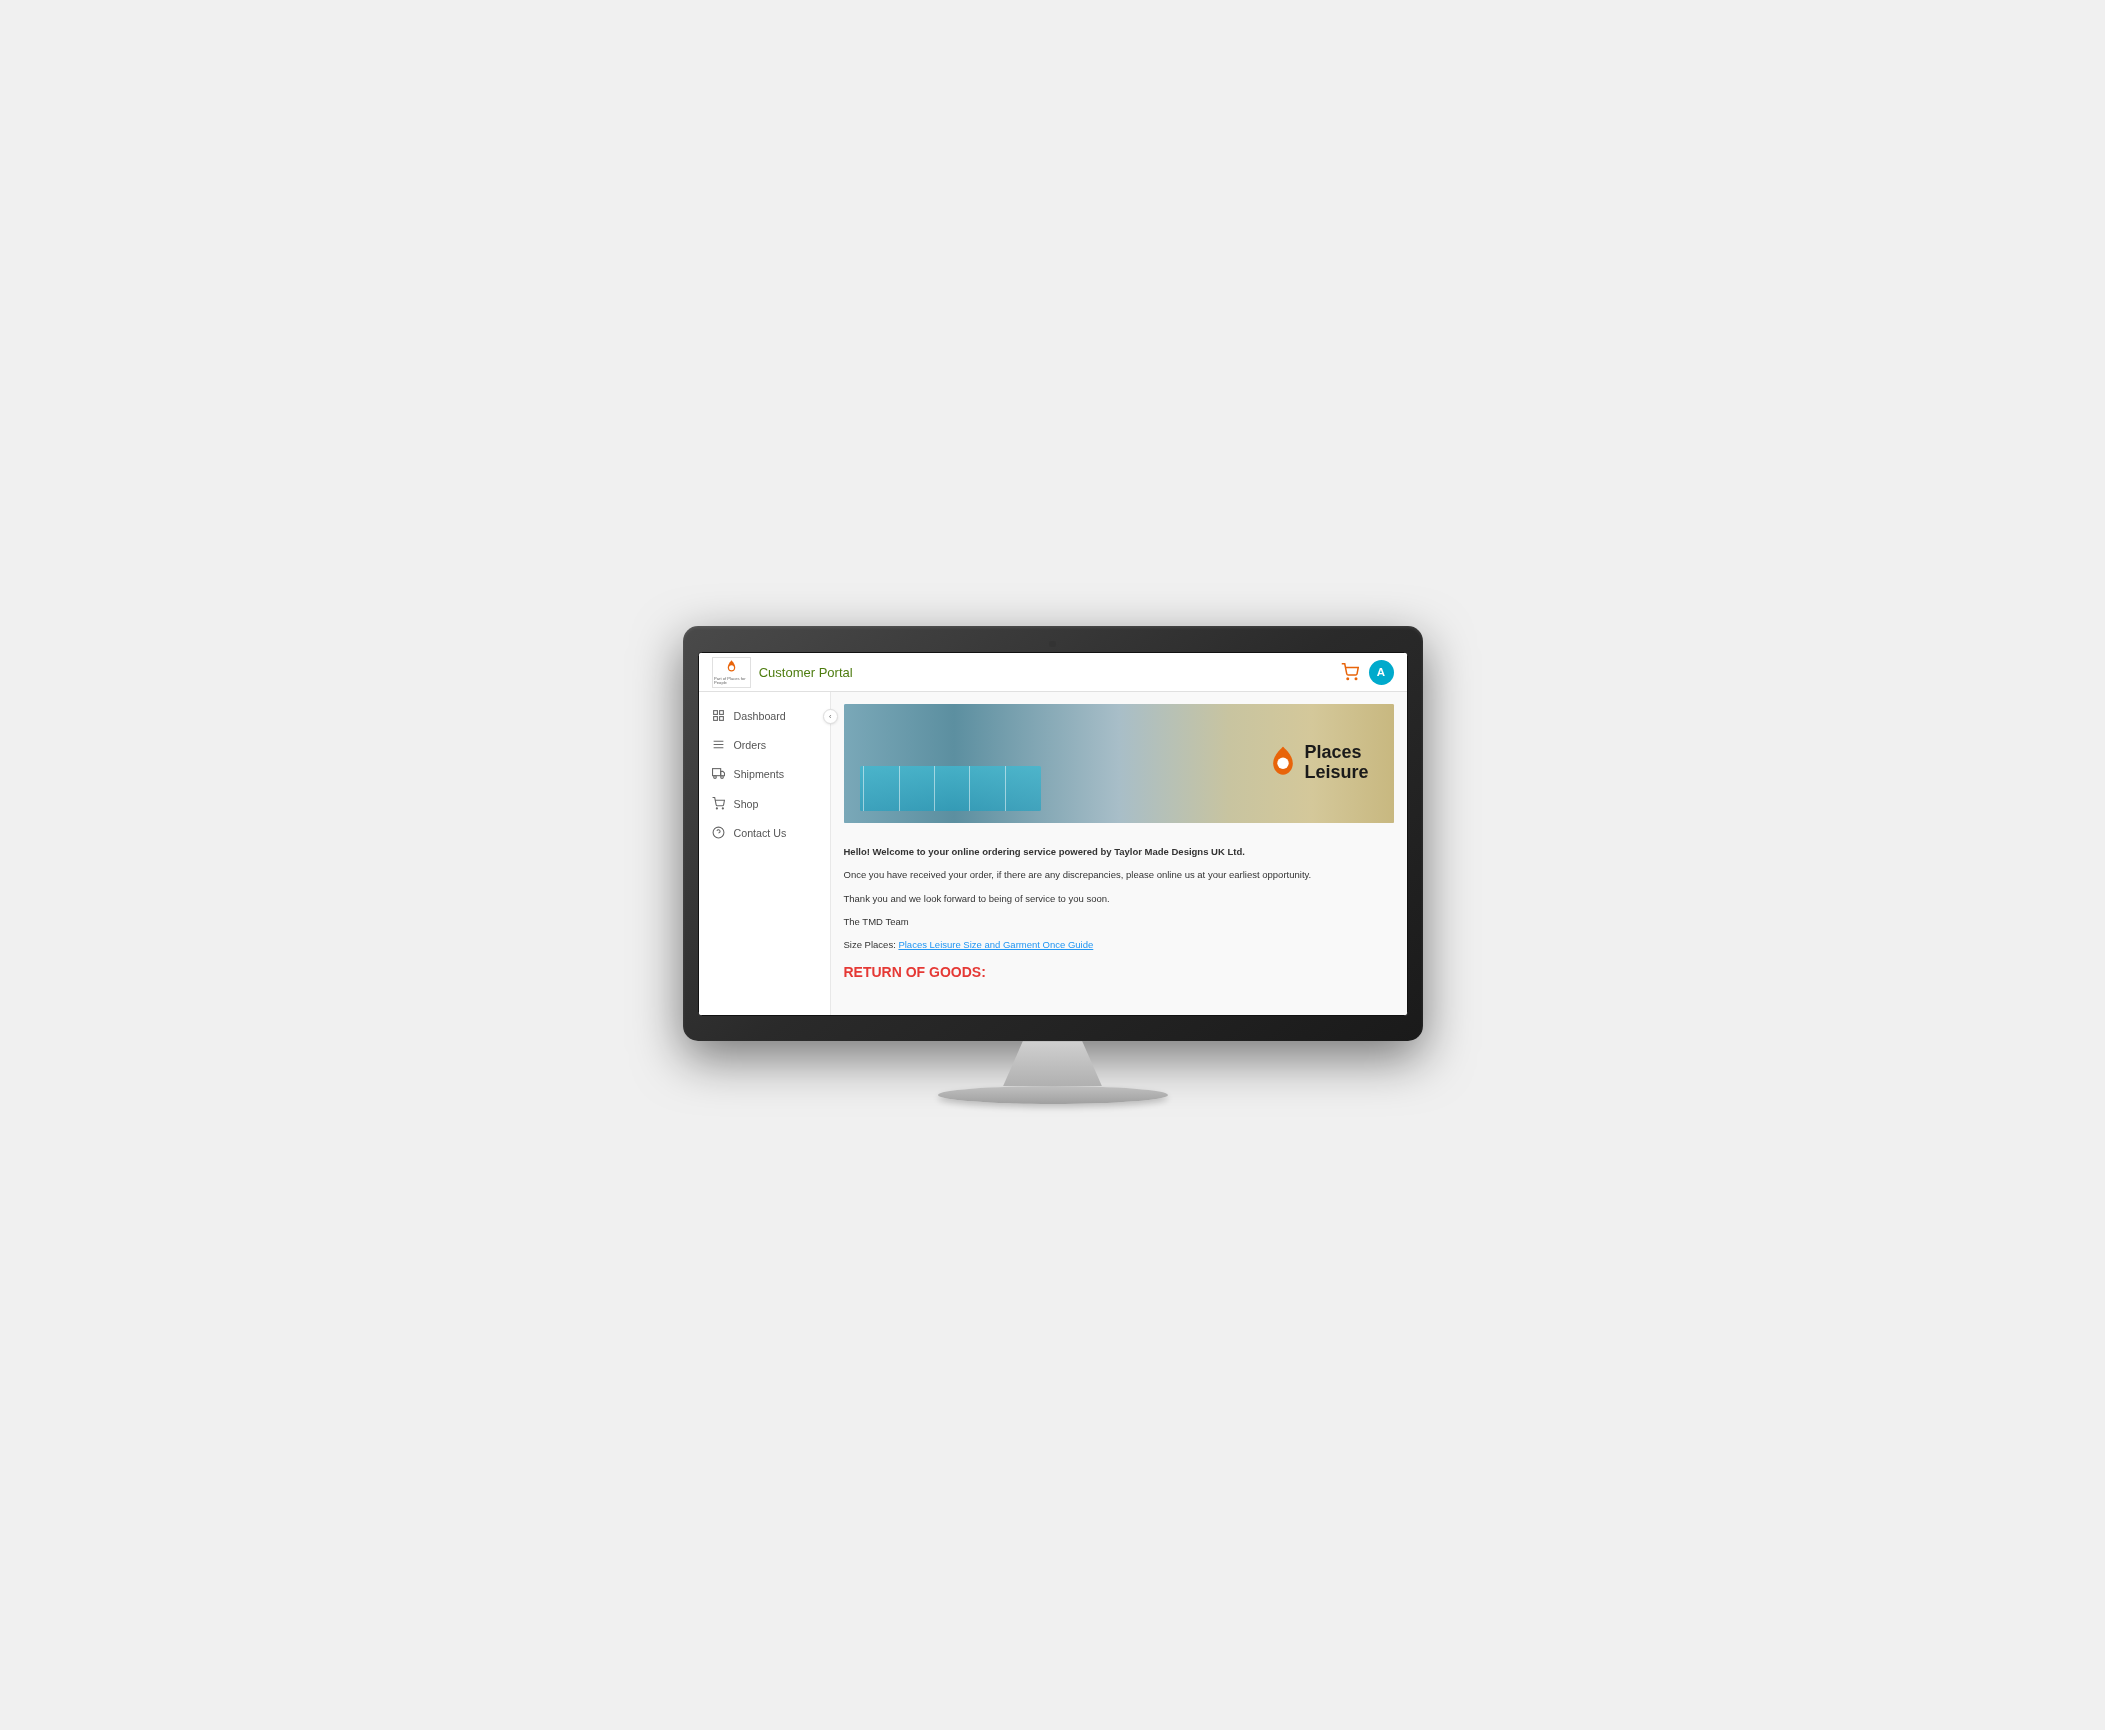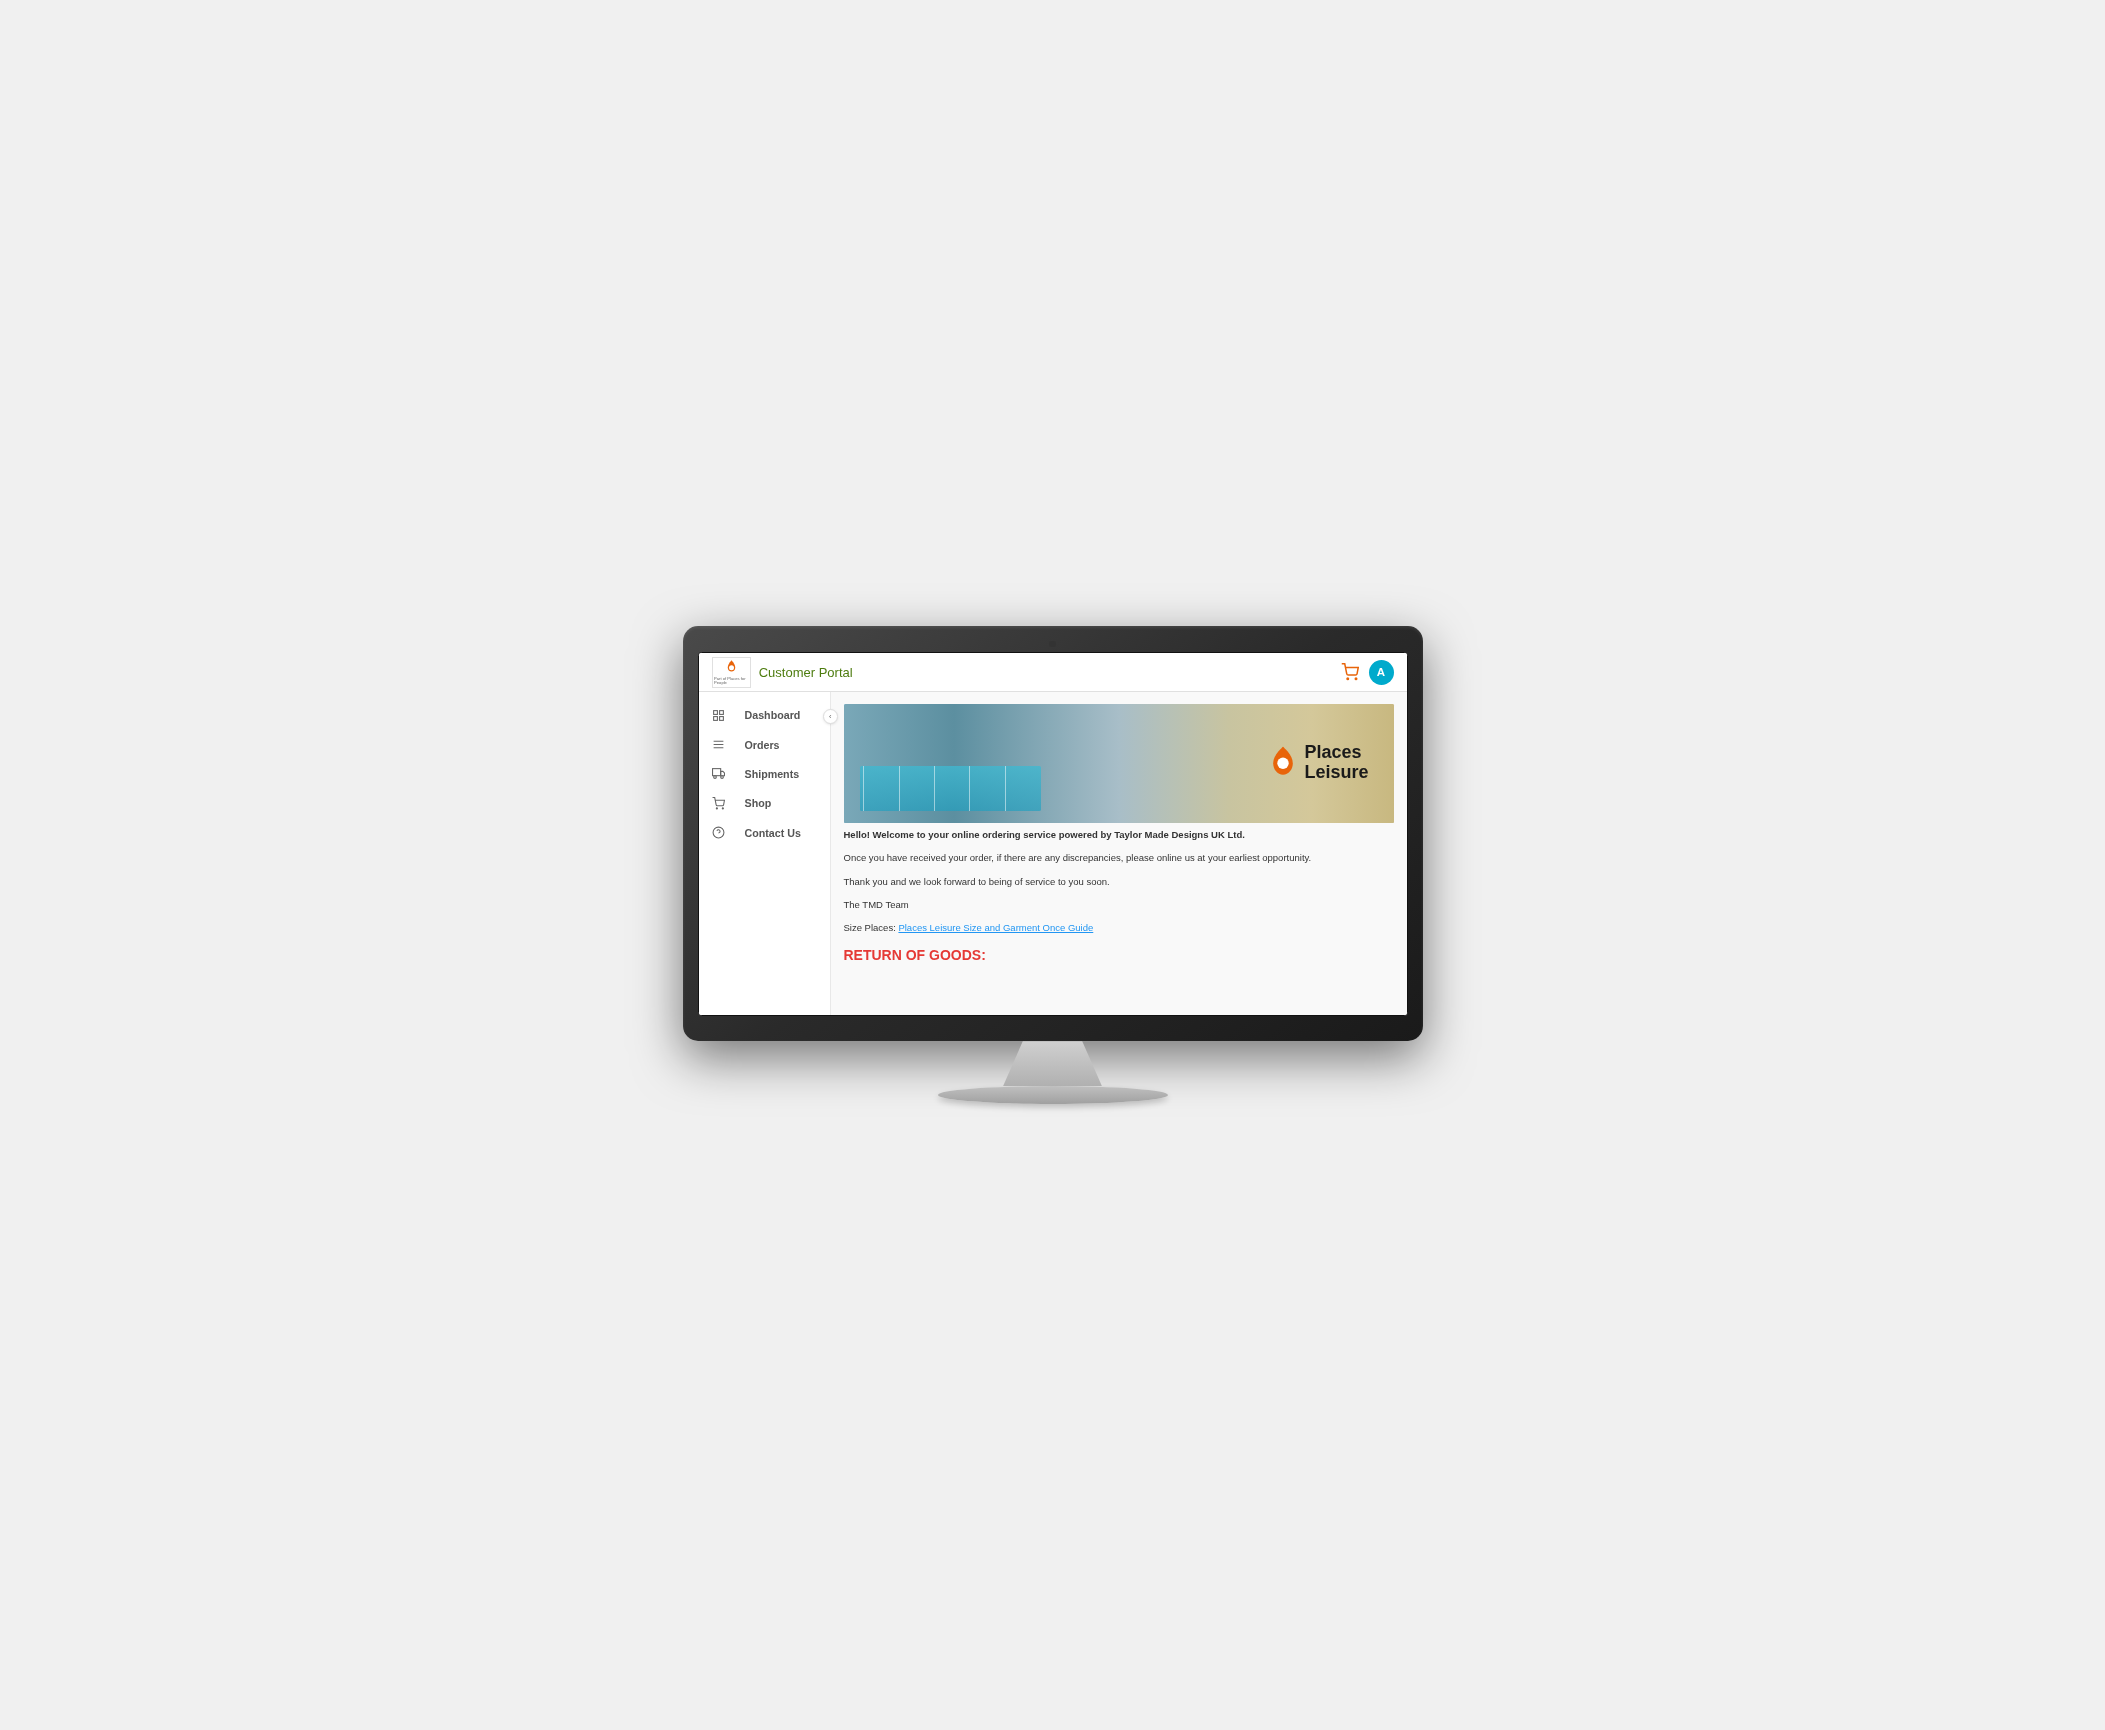--- a/index.html
+++ b/index.html
@@ -168,27 +168,26 @@
       justify-content: center;
       cursor: pointer;
       font-size: 7.4px;
       color: #666;
       z-index: 10;
       box-shadow: 0 0.8px 2.5px rgba(0,0,0,0.1);
     }
 
     .nav-item {
       display: flex;
-      align-items: center;
-      gap: 20px;
+      align-items: flex-end;
+      gap: 9px;
       padding: 8.2px 13px;
       cursor: pointer;
       color: #555;
       font-size: 10.7px;
-      font-weight: bold;
     }
 
     .nav-icon {
       width: 13px;
       height: 13px;
       display: flex;
       align-items: center;
       justify-content: center;
       color: #666;
       flex-shrink: 0;
@@ -201,21 +200,21 @@
       background: #f9f9f9;
       overflow-y: auto;
     }
 
     
     .hero-image {
       width: 100%;
       height: 119px;
       background: linear-gradient(135deg, #87ceeb 0%, #5ba0c0 30%, #c8d8e0 60%, #d4c4a0 80%, #c0b890 100%);
       border-radius: 1.6px;
-      margin-bottom: 4px;
+      margin-bottom: 21px;
       position: relative;
       overflow: hidden;
     }
 
     .hero-logo-overlay {
       position: absolute;
       right: 25px;
       top: 50%;
       transform: translateY(-50%);
       display: flex;

